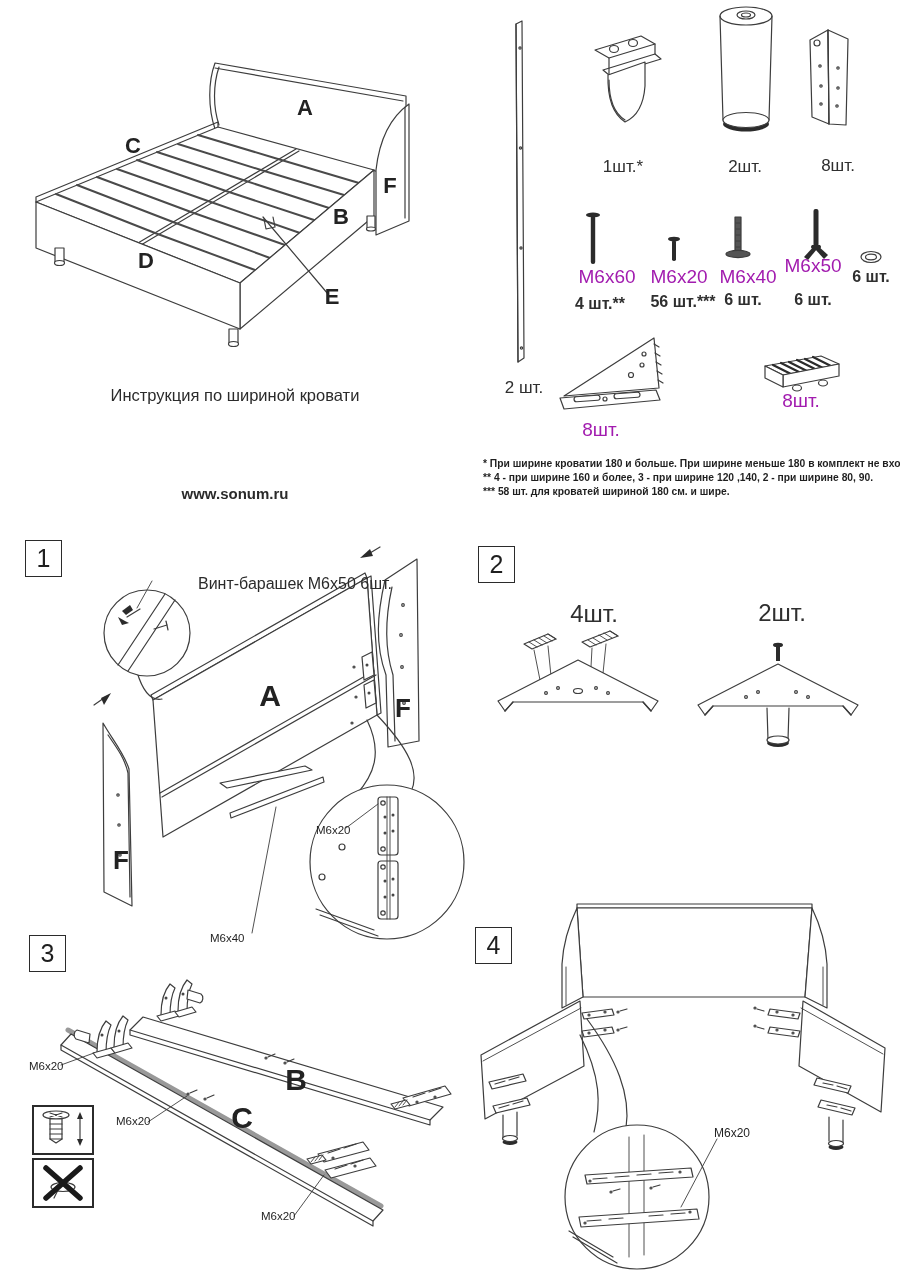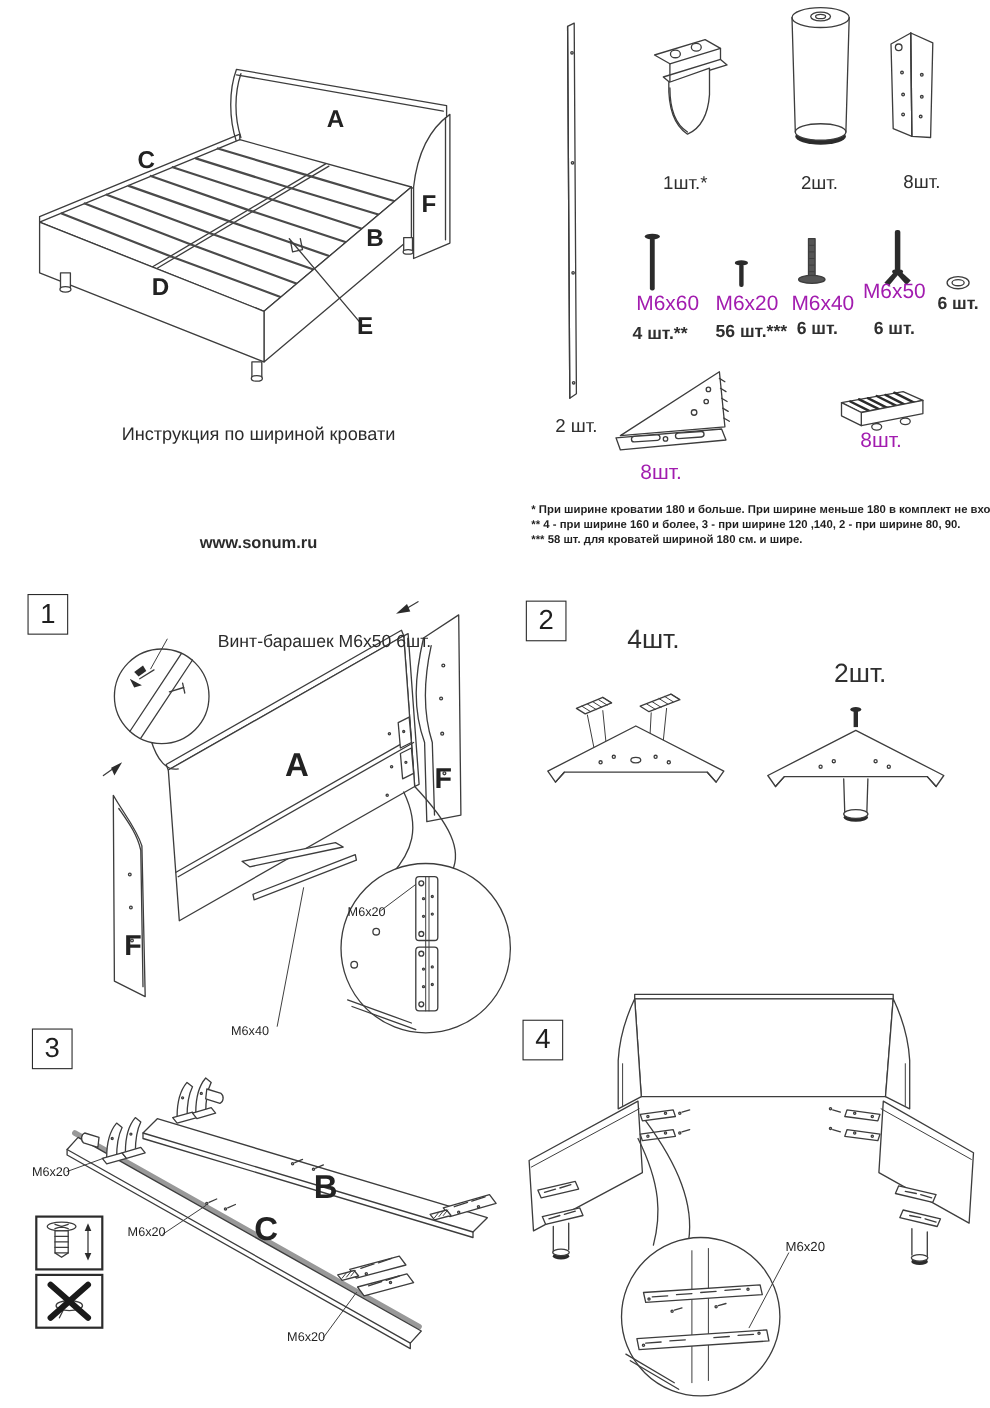--- a/index.html
+++ b/index.html
@@ -298,21 +298,21 @@
       <path d="M215,87 L223,78 M361,87 L353,78"></path>
       <circle cx="256" cy="69" r="1.4"></circle>
         <circle cx="268" cy="64" r="1.4"></circle>
         <circle cx="306" cy="64" r="1.4"></circle>
         <circle cx="318" cy="69" r="1.4"></circle>
       <path d="M277,80 L278,112 M299,80 L298,112"></path>
       <ellipse class="dk" cx="288" cy="115" rx="11" ry="4"></ellipse>
       <ellipse class="w" cx="288" cy="112" rx="11" ry="4"></ellipse>
     </g>
   </svg>
-  <span class="t qty-step2 ctr" style="left:594px;top:582px;">4шт.</span>
+  <span class="t qty-step2 ctr" style="left:594px;top:614px;">4шт.</span>
   <span class="t qty-step2 ctr" style="left:782px;top:613px;">2шт.</span>
 
   <div class="stepbox" style="left:29px;top:935px;">
       <span>3</span>
     </div>
   <svg class="abs art" style="left:25px;top:960px;" width="430" height="300" viewBox="0 0 430 300">
     <g>
       <path class="w" d="M118,57 L418,147 L405,160 L105,70 Z"></path>
       <path d="M105,70 L105,75 L405,165 L405,160"></path>
       <path class="w" d="M136,55 C136,42 139,31 145,24 L150,28 C146,36 145,46 145,56 Z"></path>

